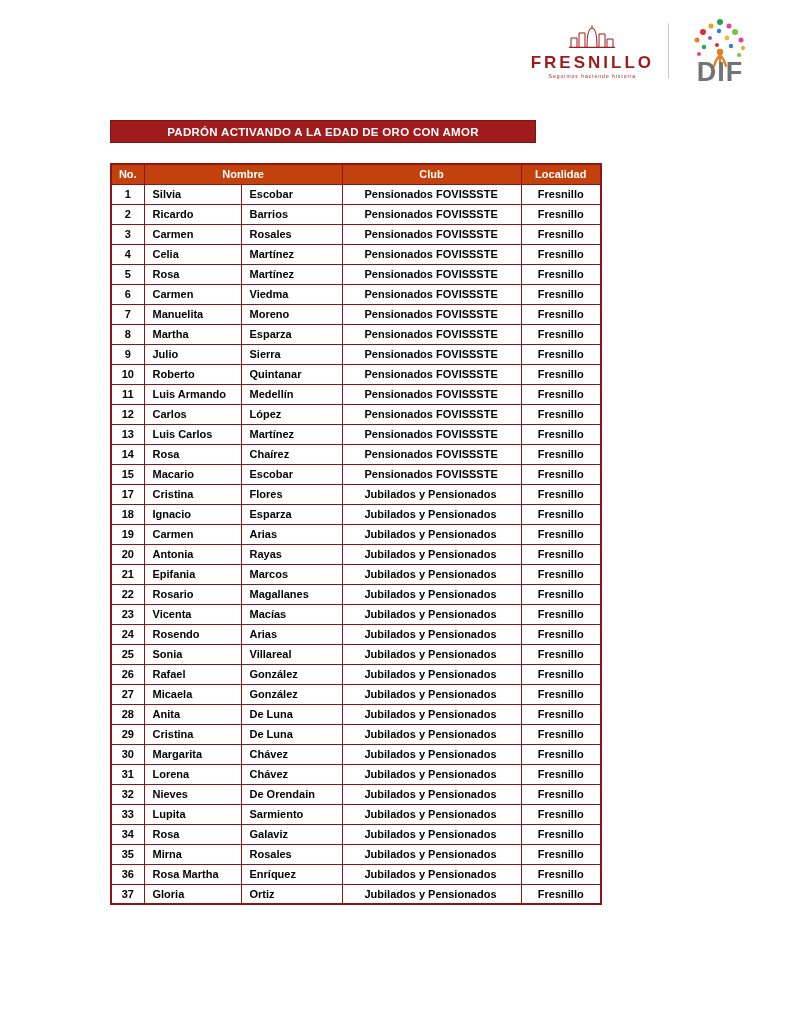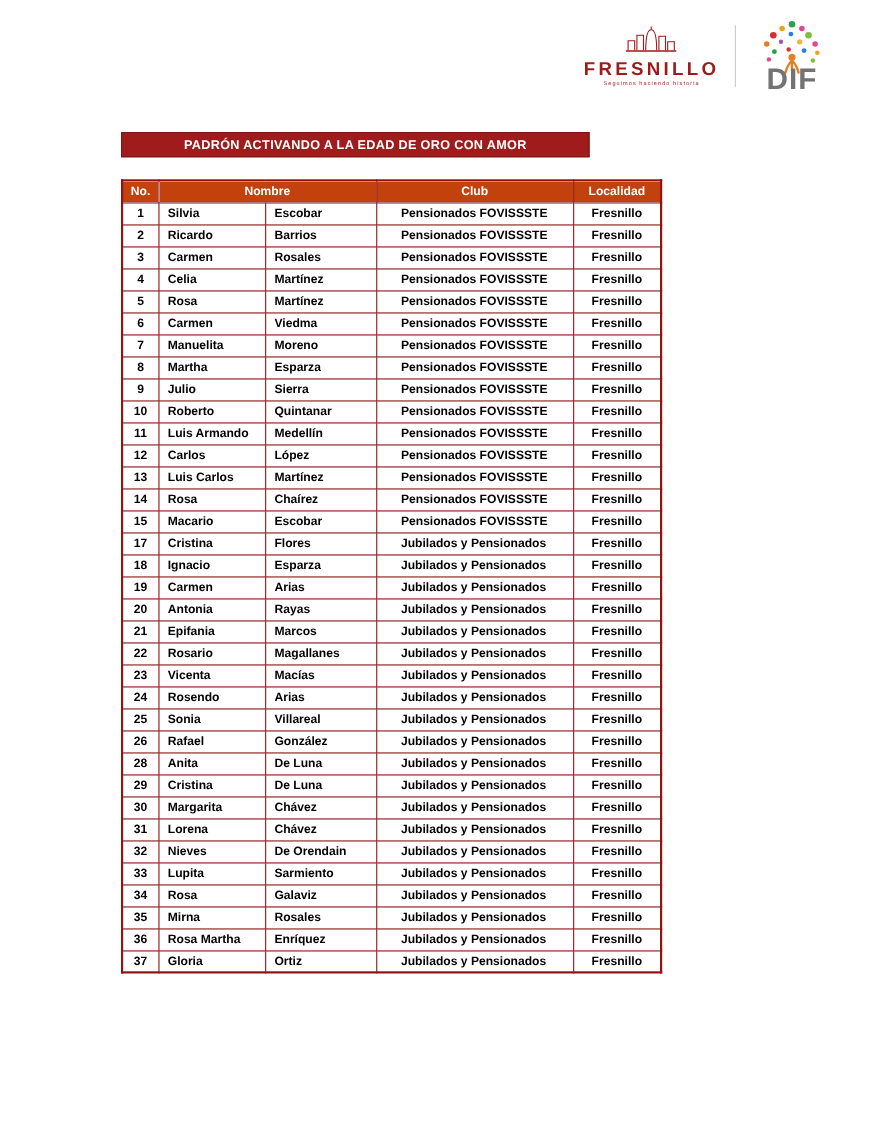--- a/index.html
+++ b/index.html
@@ -390,20 +390,27 @@
     </tr>
 
     <tr>
       <td class="c-no">26</td>
       <td class="c-first">Rafael</td>
       <td class="c-last">González</td>
       <td class="c-club">Jubilados y Pensionados</td>
       <td class="c-loc">Fresnillo</td>
     </tr>
 
+    <tr>
+      <td class="c-no">27</td>
+      <td class="c-first">Micaela</td>
+      <td class="c-last">González</td>
+      <td class="c-club">Jubilados y Pensionados</td>
+      <td class="c-loc">Fresnillo</td>
+    </tr>
 
     <tr>
       <td class="c-no">28</td>
       <td class="c-first">Anita</td>
       <td class="c-last">De Luna</td>
       <td class="c-club">Jubilados y Pensionados</td>
       <td class="c-loc">Fresnillo</td>
     </tr>
 
     <tr>

